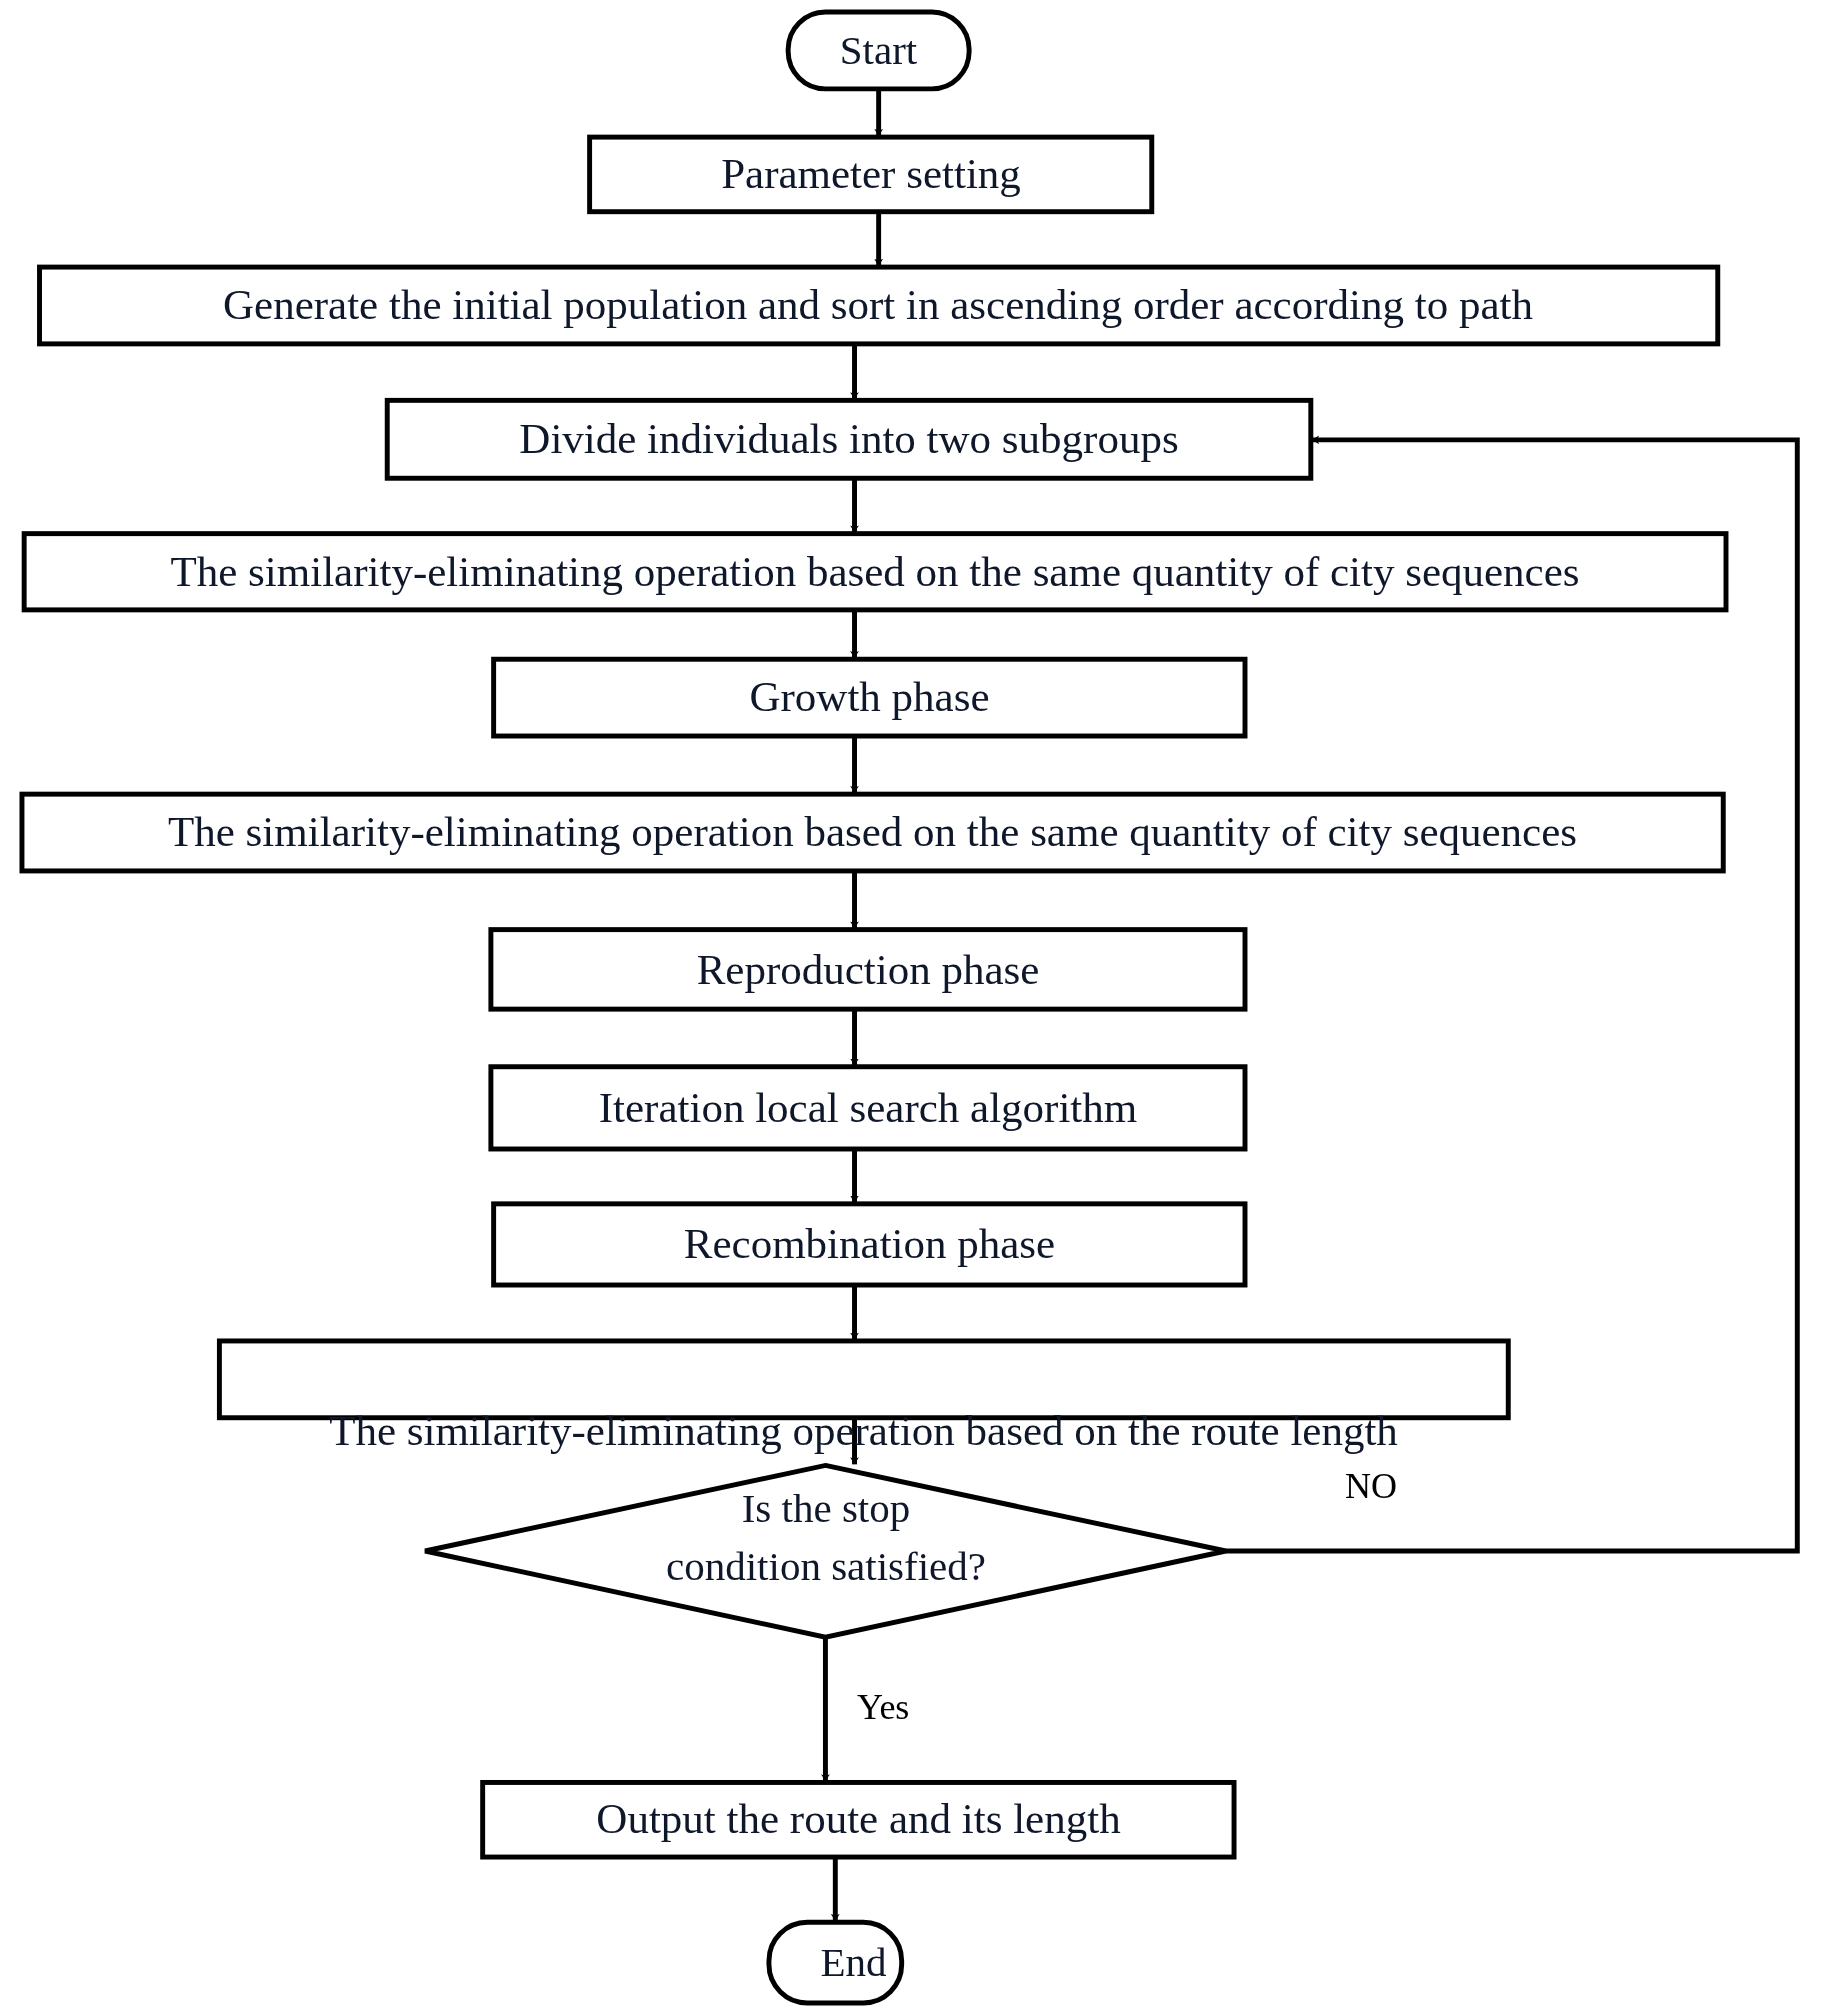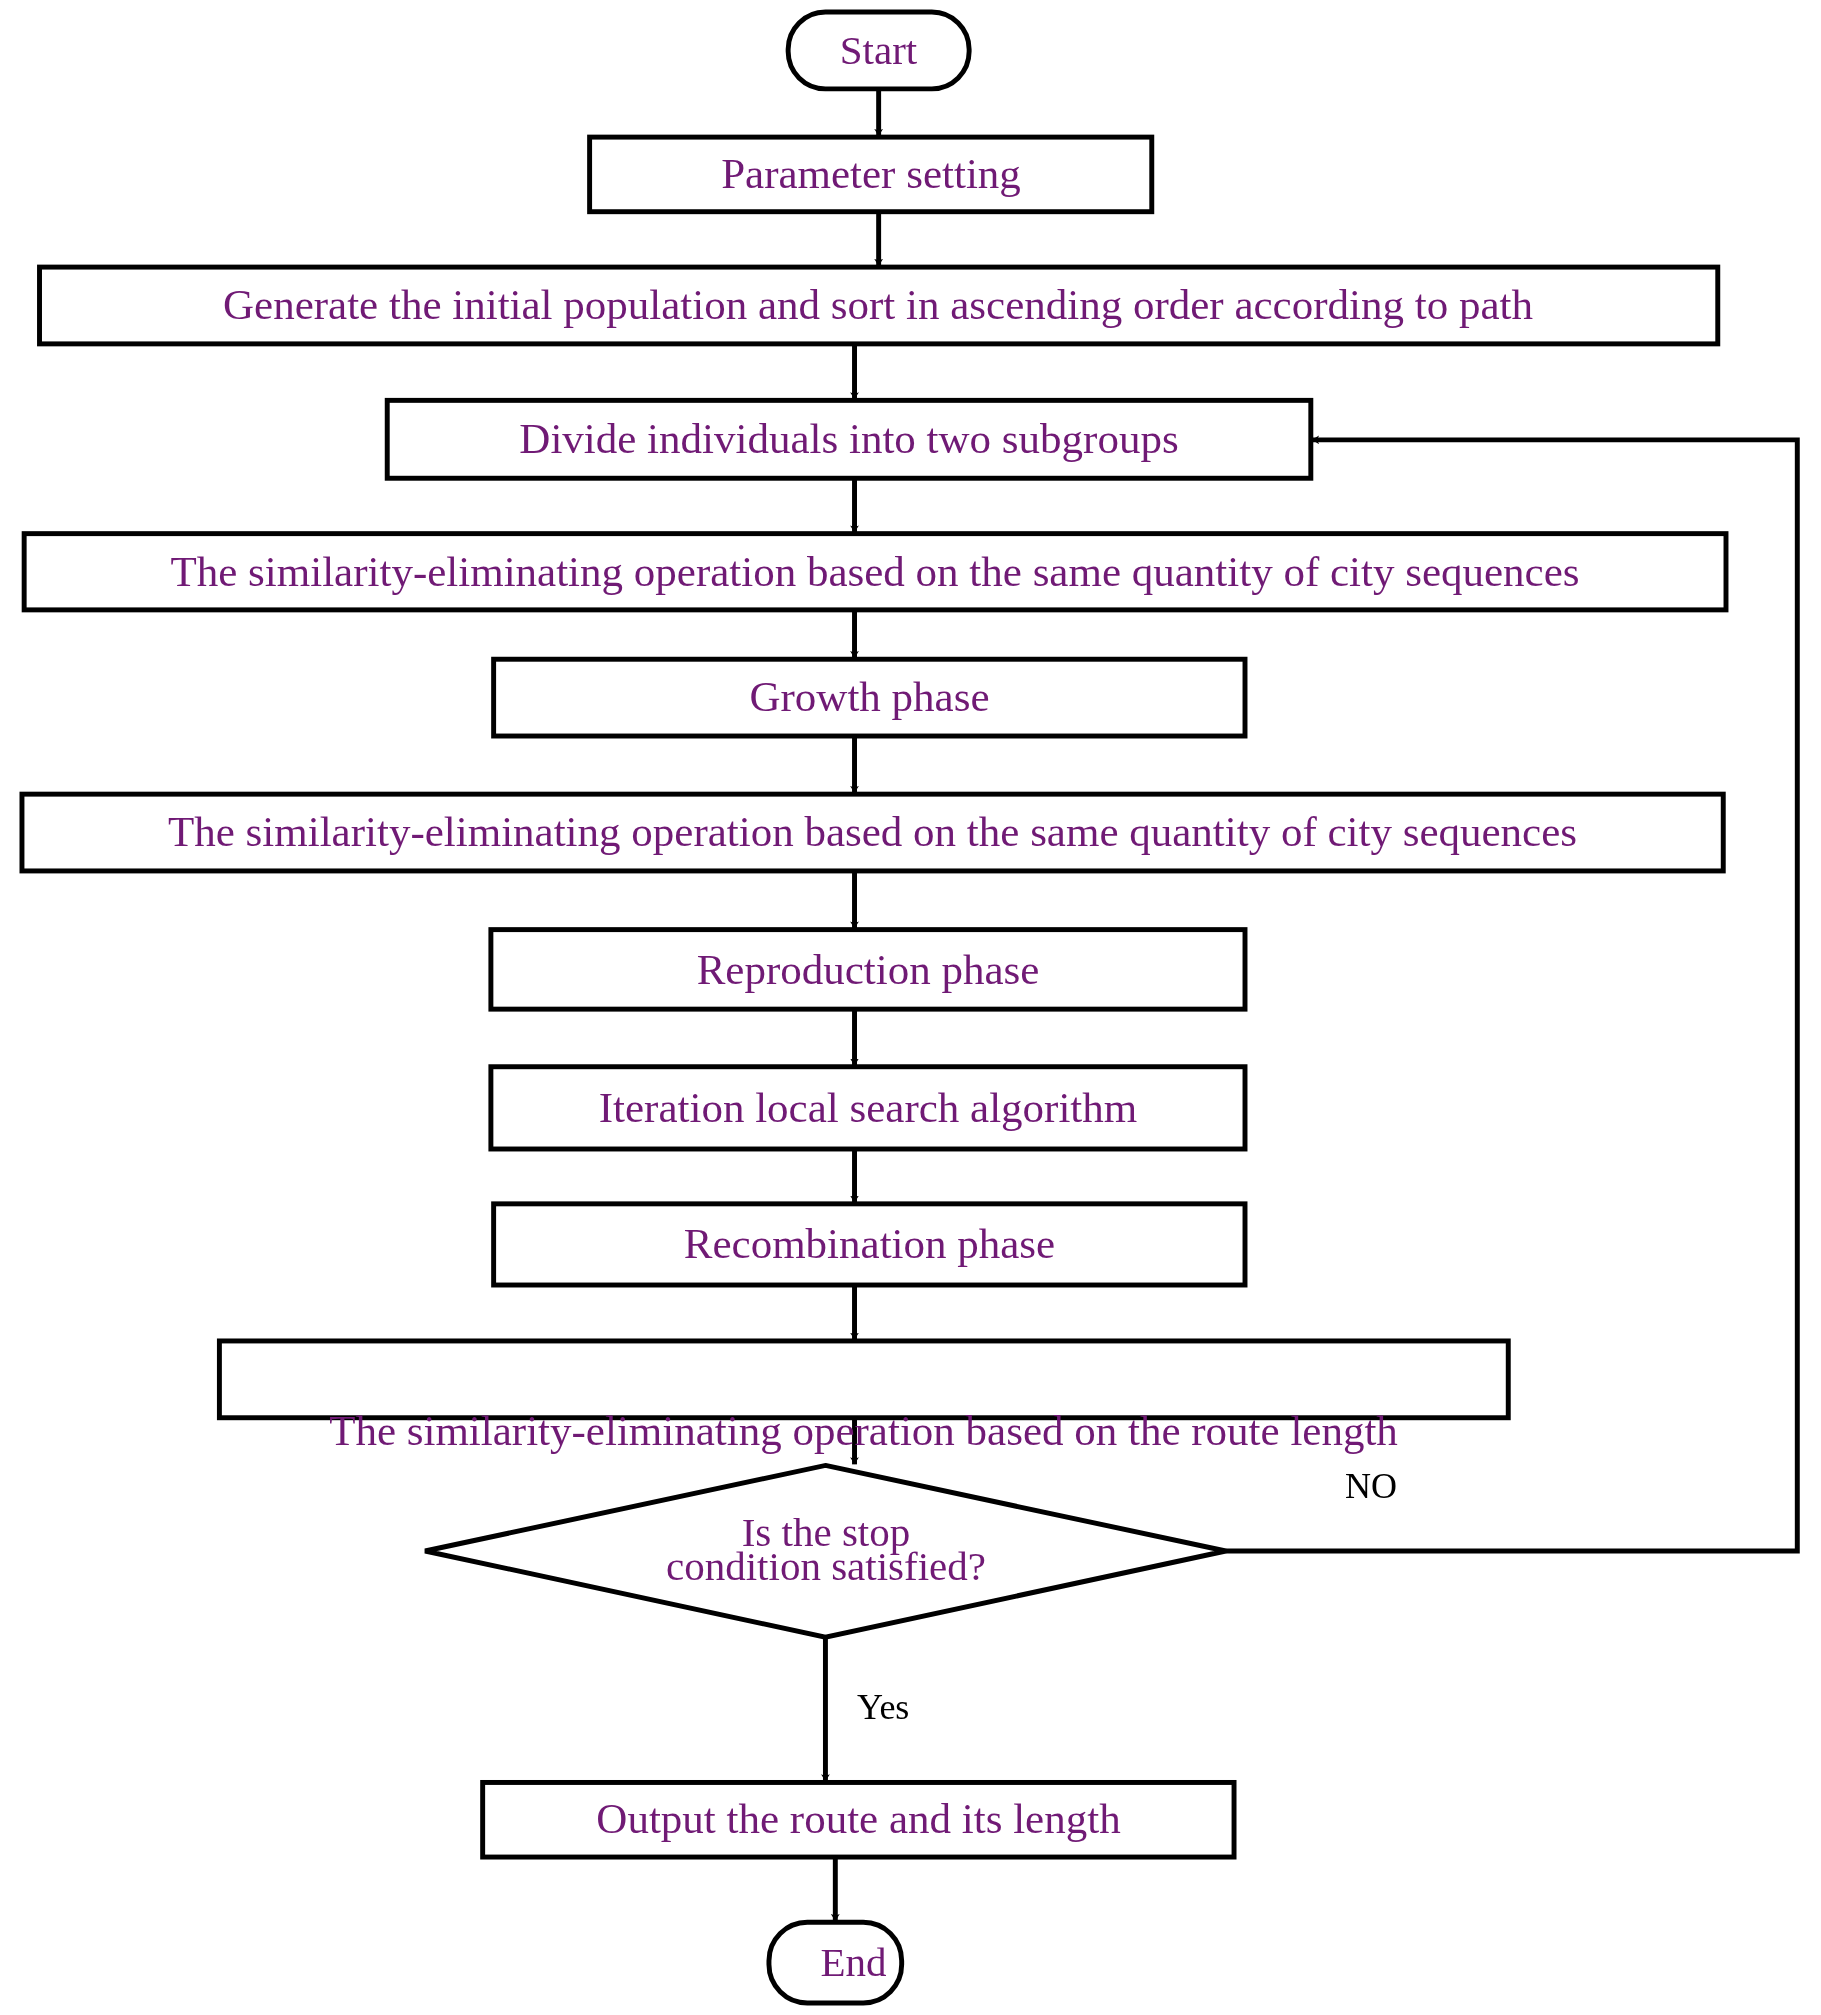--- a/index.html
+++ b/index.html
@@ -23,21 +23,21 @@
     left: 0;
     width: 1822px;
     height: 2015px;
   }
   .node-label {
     position: absolute;
     display: flex;
     align-items: center;
     justify-content: center;
     text-align: center;
-    color: #701a75;
+    color: #0f172a;
     line-height: 1.12;
     white-space: pre;
     pointer-events: none;
   }
   .edge-label {
     position: absolute;
     color: #000000;
     white-space: pre;
     pointer-events: none;
   }
@@ -124,21 +124,21 @@
   <div class="node-label f-process" style="left:22px; top:794px; width:1701px; height:77px;">The similarity-eliminating operation based on the same quantity of city sequences</div>
 
   <div class="node-label f-process" style="left:491px; top:930px; width:754px; height:80px;">Reproduction phase</div>
 
   <div class="node-label f-process" style="left:491px; top:1067px; width:754px; height:82px;">Iteration local search algorithm</div>
 
   <div class="node-label f-process" style="left:494px; top:1204px; width:751px; height:81px;">Recombination phase</div>
 
   <div class="node-label f-process" style="left:219px; top:1393px; width:1289px; height:77px;">The similarity-eliminating operation based on the route length</div>
 
-  <div class="node-label f-decision" style="left:590px; top:1486px; width:472px; height:33px; display:block; text-align:center;margin-top:24px;">Is the stop</div>
+  <div class="node-label f-decision" style="left:590px; top:1486px; width:472px; height:33px; display:block; text-align:center;">Is the stop</div>
   <div class="node-label f-decision" style="left:590px; top:1544px; width:472px; height:33px; display:block; text-align:center;">condition satisfied?</div>
 
   <div class="node-label f-process" style="left:483px; top:1782px; width:751px; height:75px;text-align:right;">Output the route and its length</div>
 
   <div class="node-label f-terminal" style="left:787px; top:1922px; width:133px; height:81px;">End</div>
 
   <div class="edge-label f-edge" style="left:1345px; top:1465px;">NO</div>
 
   <div class="edge-label f-edge" style="left:857px; top:1686px;">Yes</div>
 

